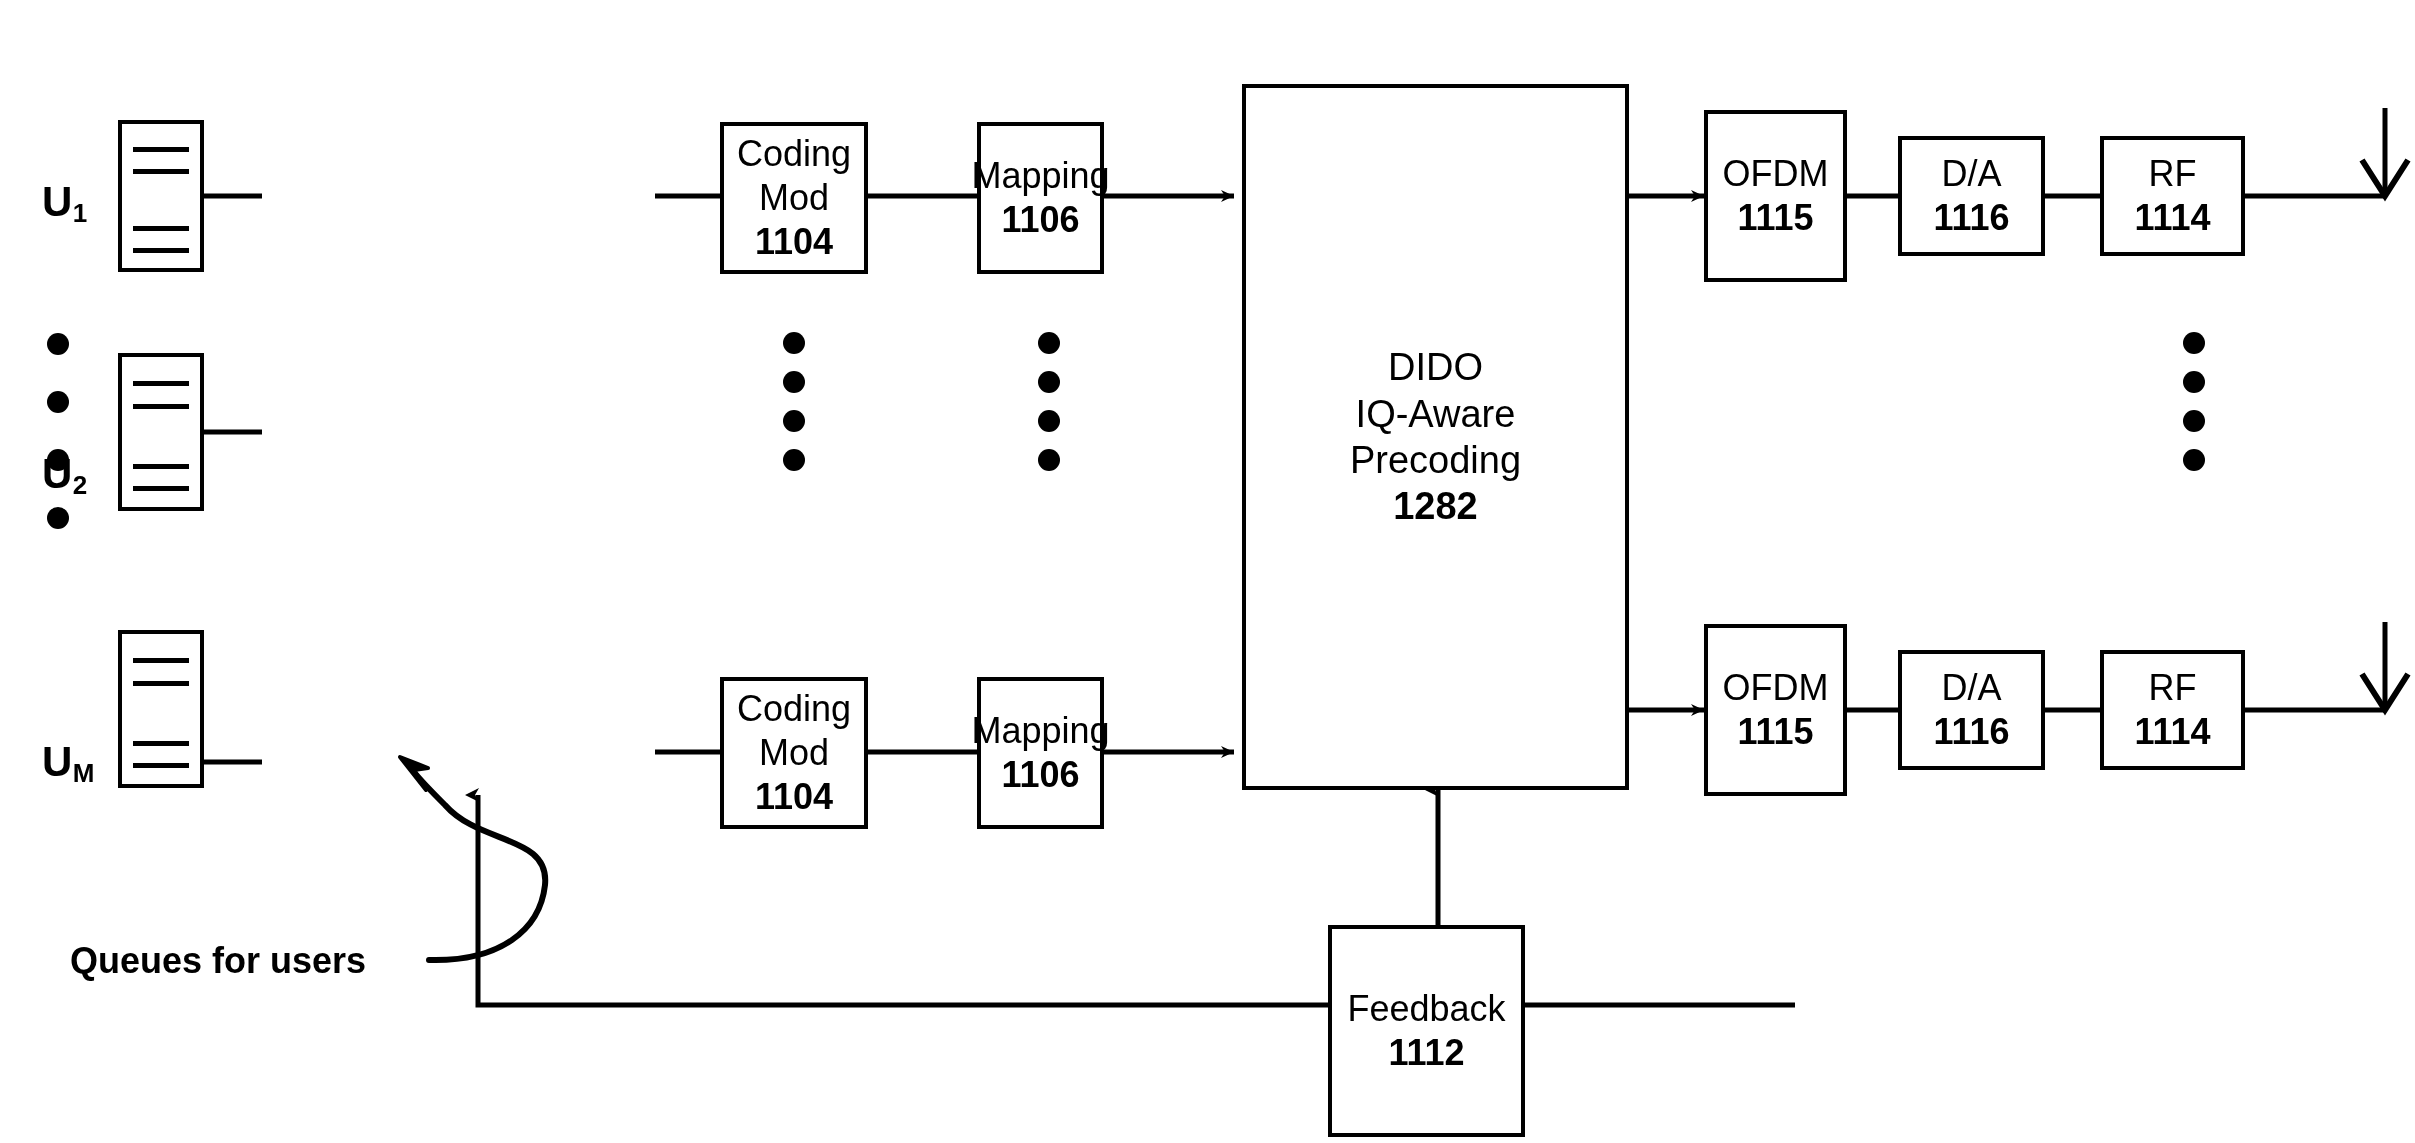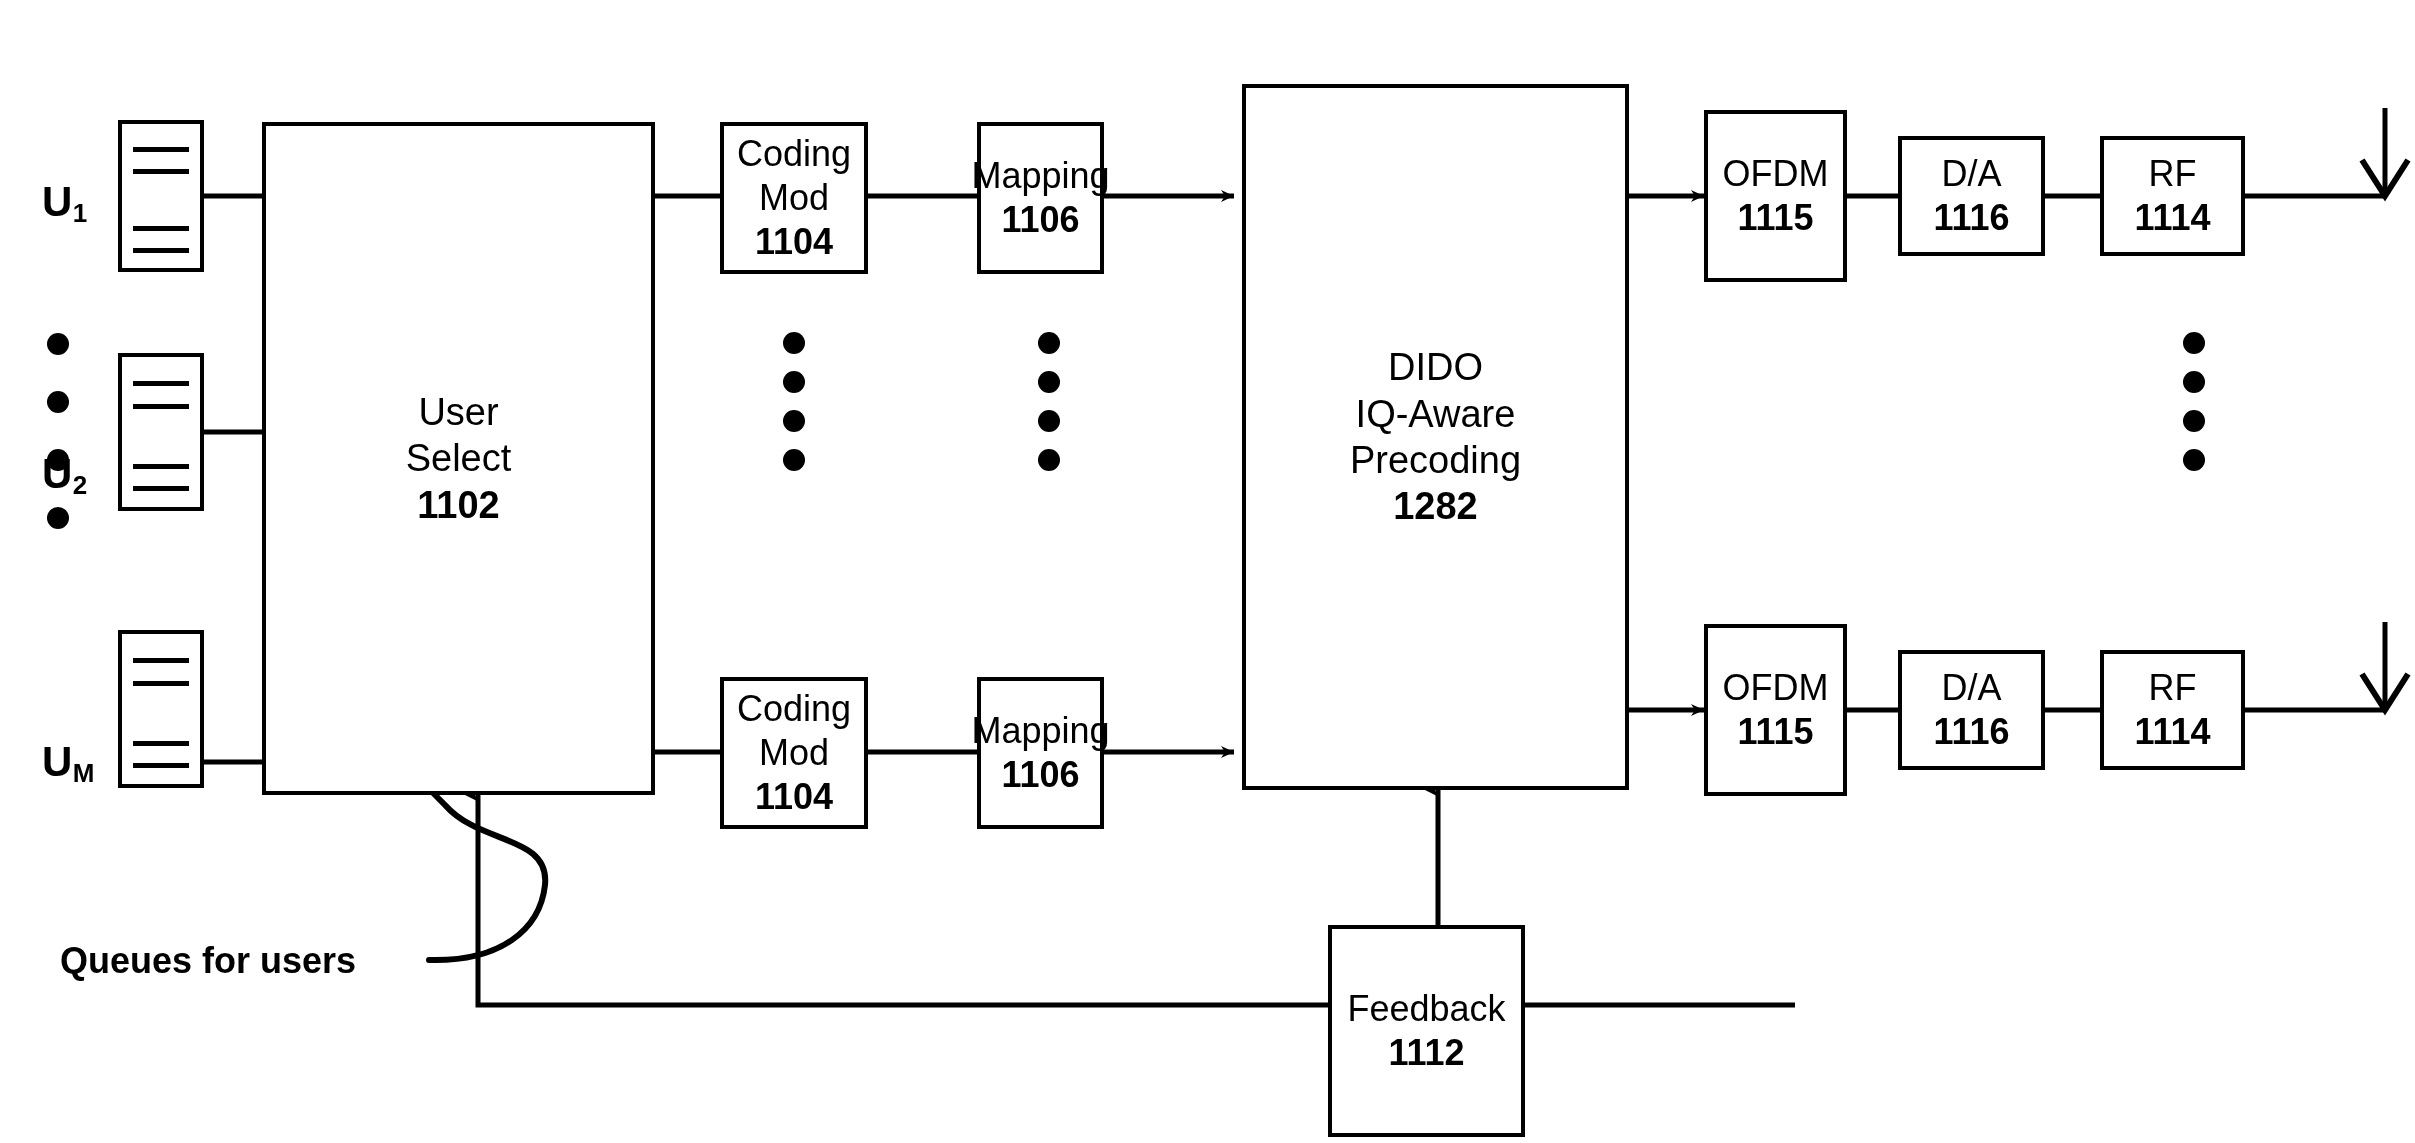--- a/index.html
+++ b/index.html
@@ -215,27 +215,22 @@
     <span>U</span><sub>M</sub>
   </div>
 
   <div class="dots" style="left:47px; top:333px; gap:36px;">
     <span class="dot"></span>
     <span class="dot"></span>
     <span class="dot"></span>
     <span class="dot"></span>
   </div>
 
-  <div class="annot fs-36" style="left:60px; top:940px;">Queues for users</div>
-
-  <div class="box fs-38" style="left:262px; top:122px; width:393px; height:673px;">
-    <span class="ln">User</span>
-    <span class="ln">Select</span>
-    <span class="ln num">1102</span>
-  </div>
+  <div class="annot fs-36" style="left:70px; top:940px;">Queues for users</div>
+
 
   <div class="box fs-36" style="left:720px; top:122px; width:148px; height:152px;">
     <span class="ln">Coding</span>
     <span class="ln">Mod</span>
     <span class="ln num">1104</span>
   </div>
 
   <div class="box fs-36" style="left:720px; top:677px; width:148px; height:152px;">
     <span class="ln">Coding</span>
     <span class="ln">Mod</span>

